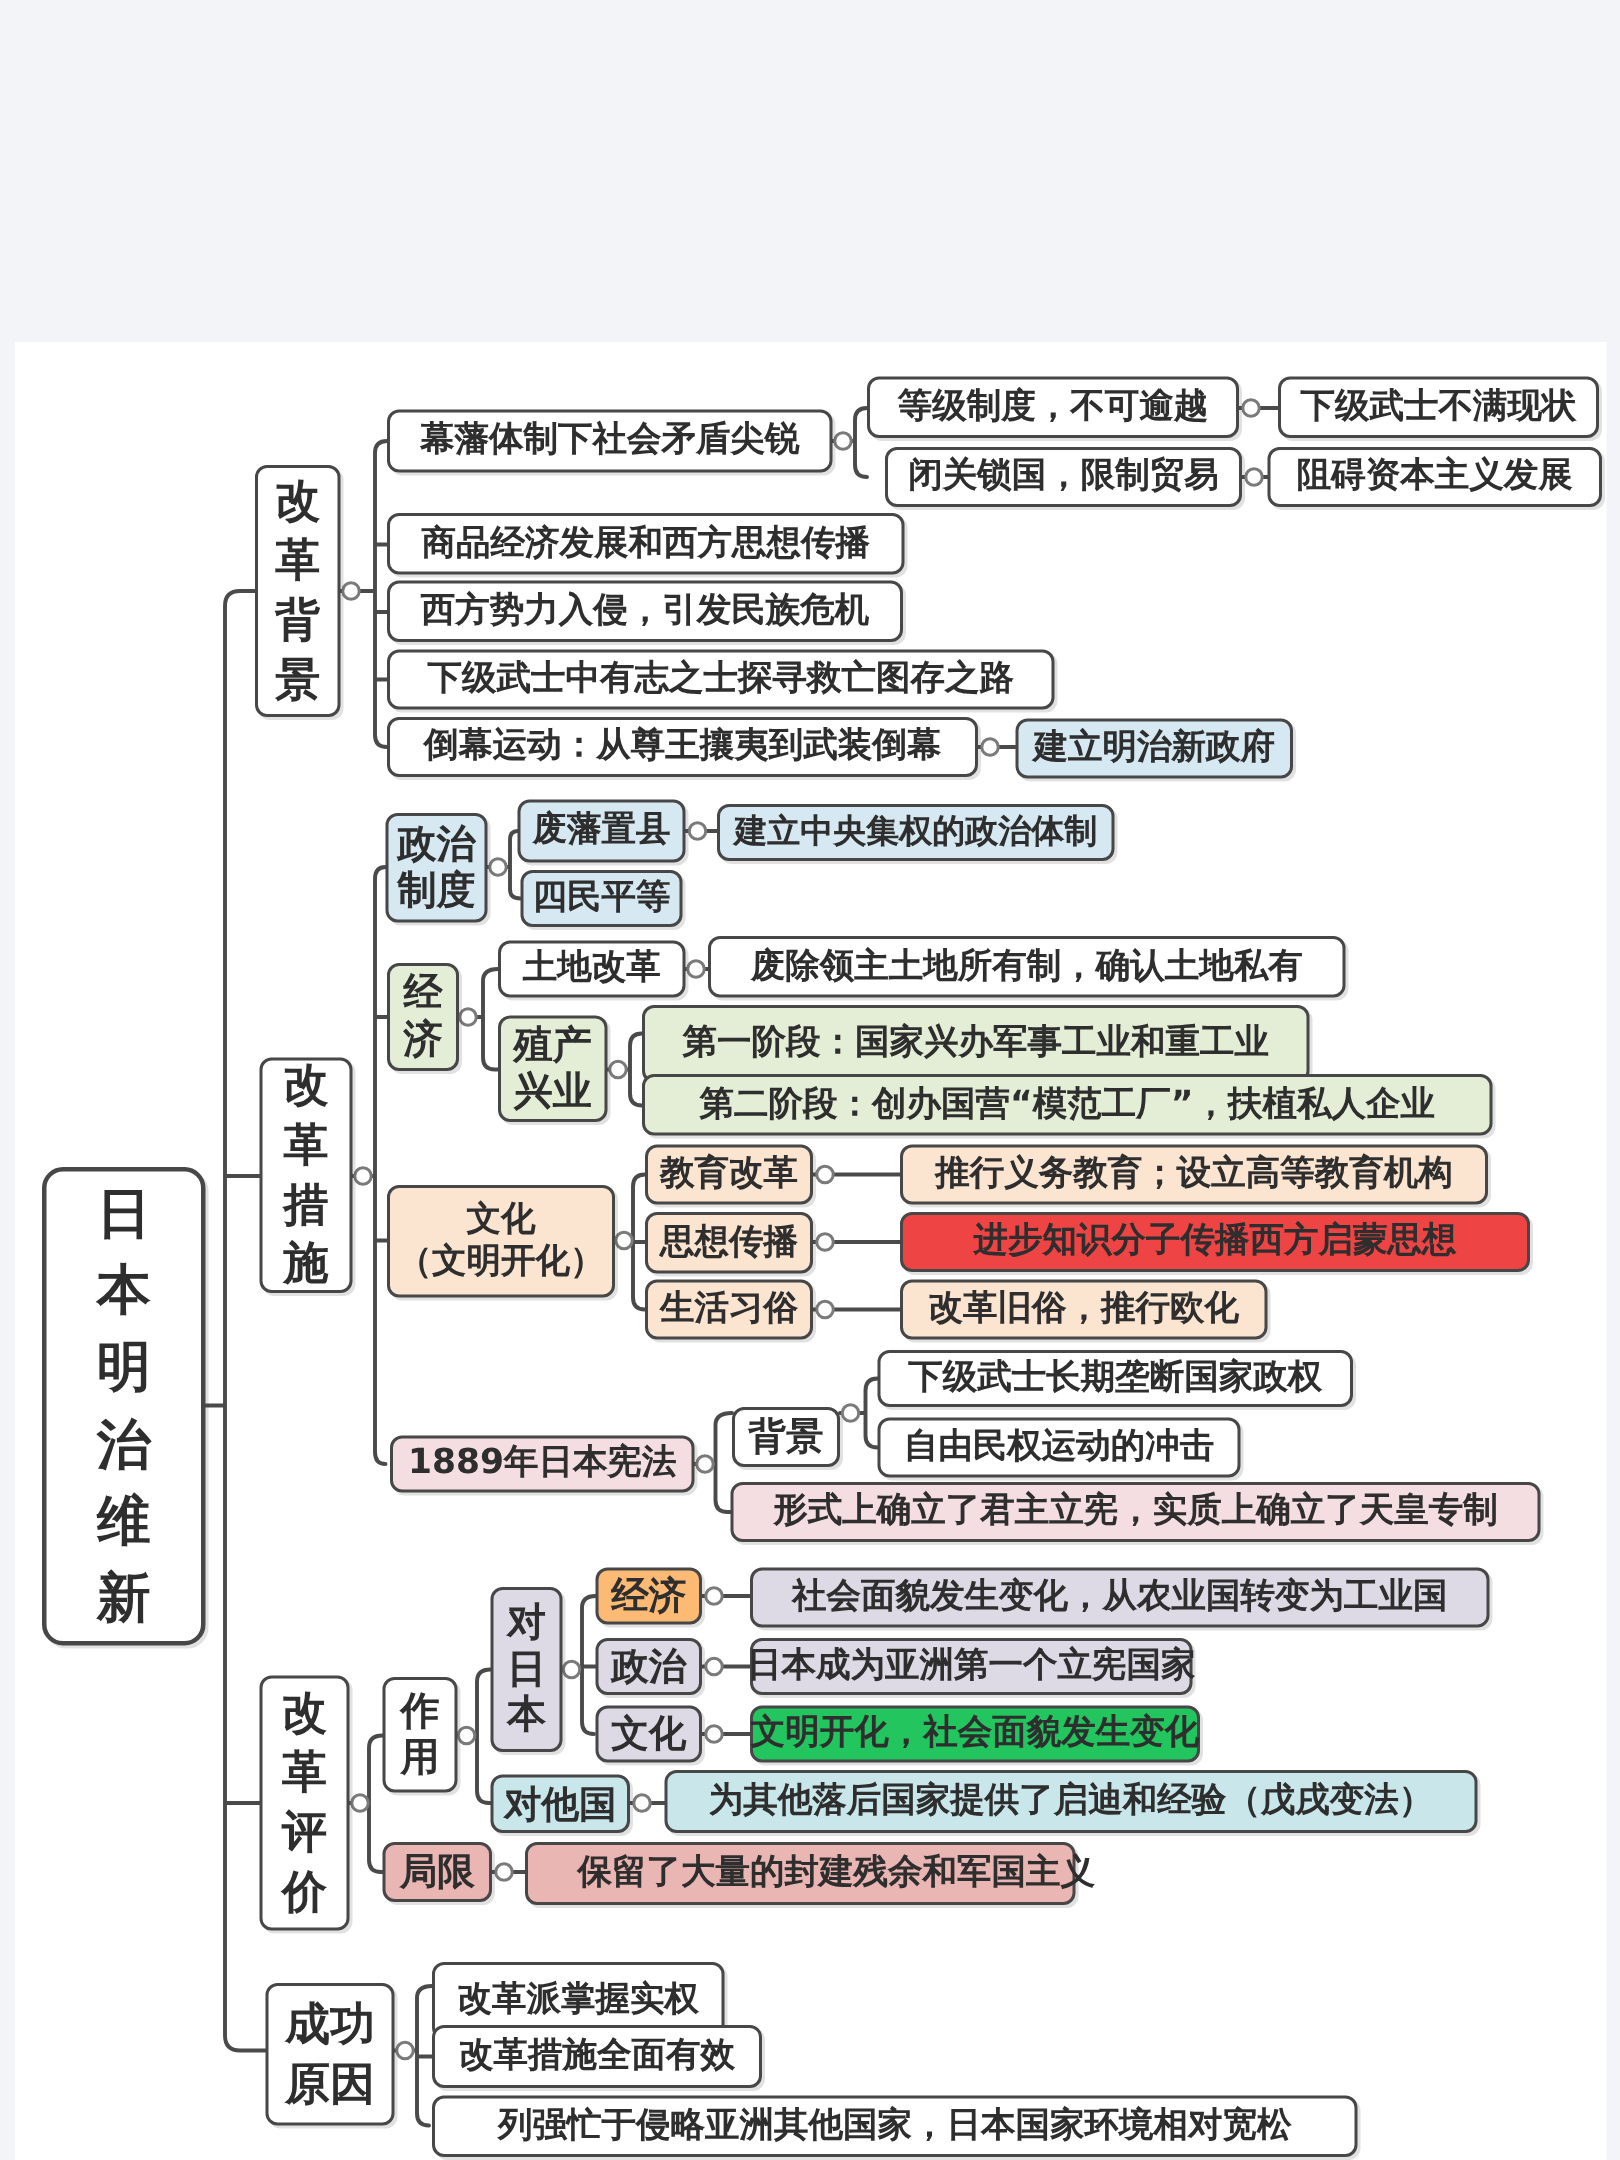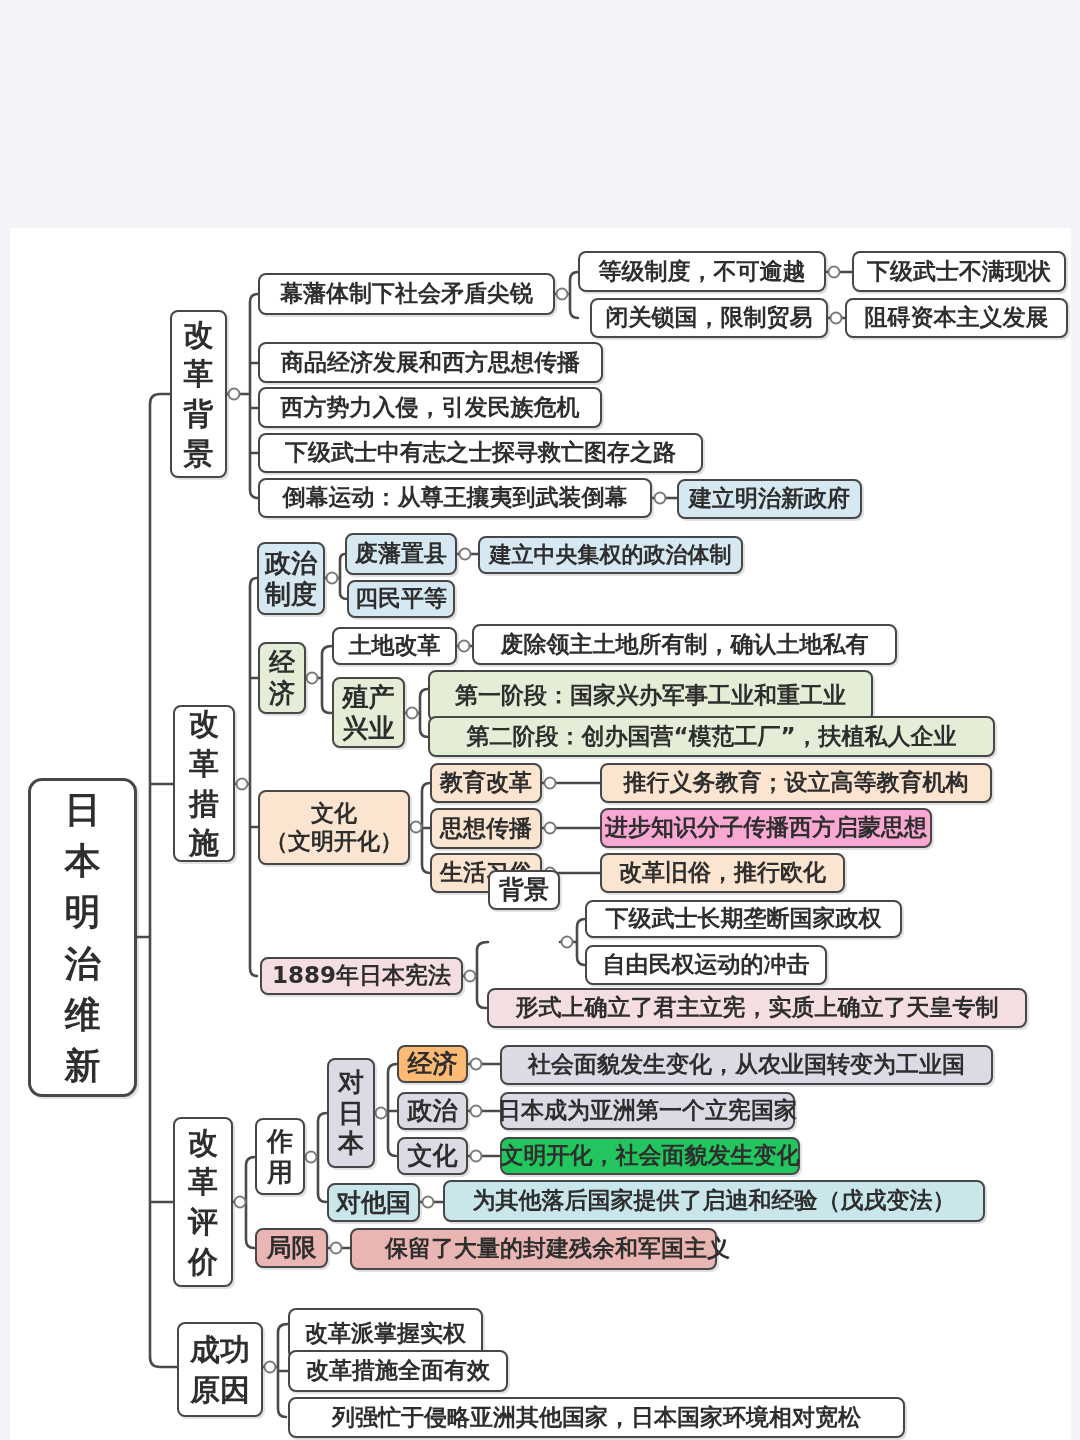--- a/index.html
+++ b/index.html
@@ -130,26 +130,26 @@
   <div class="node ml grp" style="left: 332px; top: 677px; width: 73px; height: 71px; background: rgb(228, 237, 214);">殖产
 兴业</div>
   <div class="node nw" style="left: 428px; top: 670px; width: 445px; height: 52px; background: rgb(228, 237, 214);">第一阶段：国家兴办军事工业和重工业</div>
   <div class="node nw" style="left: 428px; top: 716px; width: 567px; height: 41px; background: rgb(228, 237, 214);">第二阶段：创办国营“模范工厂”，扶植私人企业</div>
 
   <div class="node ml" style="left: 258px; top: 790px; width: 152px; height: 75px; background: rgb(251, 229, 209);">文化
 （文明开化）</div>
   <div class="node nw" style="left: 430px; top: 763px; width: 112px; height: 40px; background: rgb(251, 229, 209);">教育改革</div>
   <div class="node nw" style="left: 600px; top: 763px; width: 392px; height: 40px; background: rgb(251, 229, 209);">推行义务教育；设立高等教育机构</div>
   <div class="node nw" style="left: 430px; top: 808px; width: 112px; height: 41px; background: rgb(251, 229, 209);">思想传播</div>
-  <div class="node nw" style="left: 600px; top: 808px; width: 332px; height: 40px; background: #f9a8d4;">进步知识分子传播西方启蒙思想</div>
+  <div class="node nw" style="left: 600px; top: 808px; width: 420px; height: 40px; background: #ef4444;">进步知识分子传播西方启蒙思想</div>
   <div class="node nw" style="left: 430px; top: 853px; width: 112px; height: 40px; background: rgb(251, 229, 209);">生活习俗</div>
   <div class="node nw" style="left: 600px; top: 853px; width: 245px; height: 40px; background: rgb(251, 229, 209);">改革旧俗，推行欧化</div>
 
   <div class="node nw" style="left: 260px; top: 957px; width: 203px; height: 38px; background: rgb(244, 222, 225);">1889年日本宪法</div>
-  <div class="node nw big" style="left: 488px; top: 870px; width: 72px; height: 40px; background: rgb(255, 255, 255);">背景</div>
+  <div class="node nw big" style="left: 488px; top: 938px; width: 72px; height: 40px; background: rgb(255, 255, 255);">背景</div>
   <div class="node nw" style="left: 585px; top: 900px; width: 317px; height: 38px; background: rgb(255, 255, 255);">下级武士长期垄断国家政权</div>
   <div class="node nw" style="left: 585px; top: 945px; width: 242px; height: 40px; background: rgb(255, 255, 255);">自由民权运动的冲击</div>
   <div class="node nw" style="left: 487px; top: 988px; width: 540px; height: 40px; background: rgb(244, 222, 225);">形式上确立了君主立宪，实质上确立了天皇专制</div>
 
   <div class="node ml grp" style="left: 255px; top: 1118px; width: 50px; height: 77px; background: rgb(255, 255, 255);">作
 用</div>
   <div class="node ml grp" style="left: 327px; top: 1058px; width: 48px; height: 110px; background: rgb(221, 218, 230);">对
 日
 本</div>
   <div class="node nw big" style="left: 397px; top: 1045px; width: 71px; height: 38px; background: #fdba74;">经济</div>

